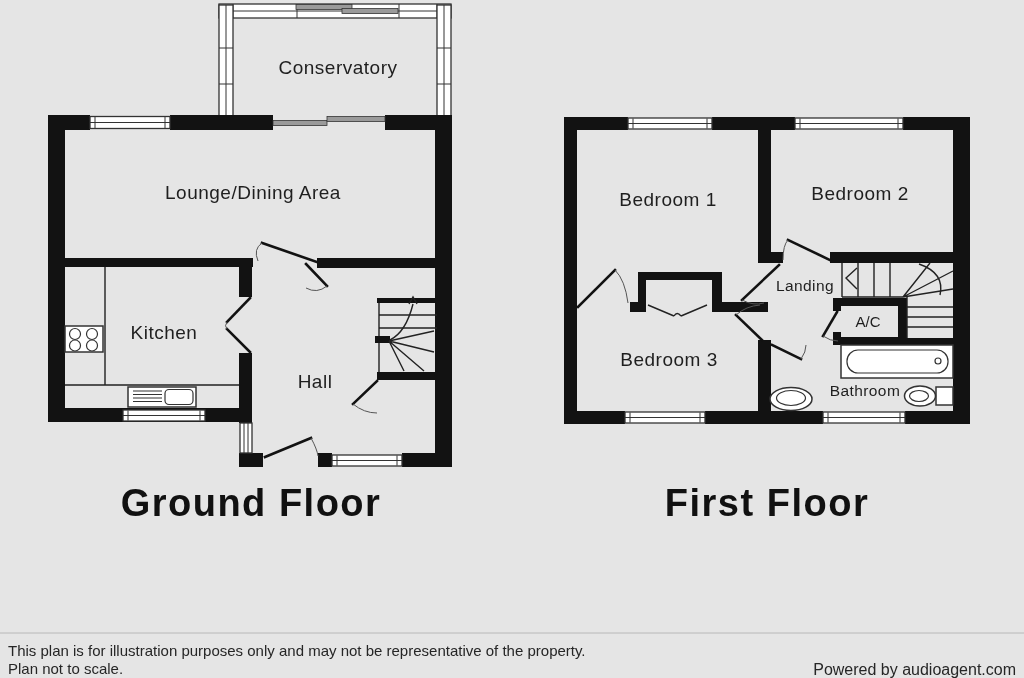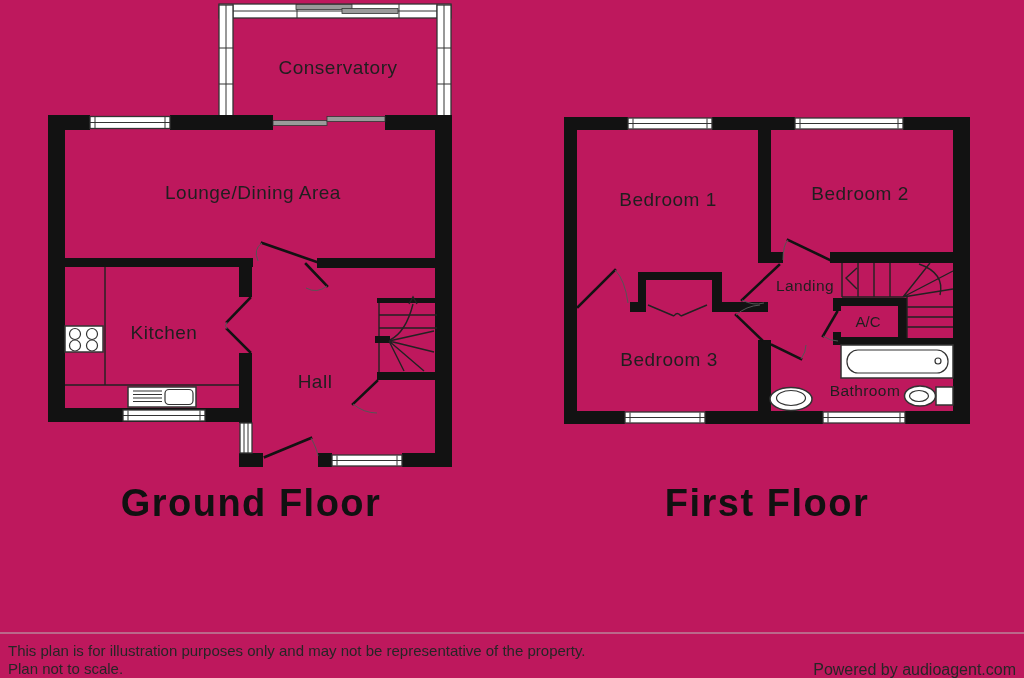--- a/index.html
+++ b/index.html
@@ -1,16 +1,16 @@
 <!DOCTYPE html>
 <html><head>
 <meta charset="utf-8">
 <style>
   html,body{margin:0;padding:0;background:#ffffff;}
-  .page{width:1024px;height:678px;position:relative;background:#be185d;overflow:hidden;}
+  .page{width:1024px;height:678px;position:relative;background:#e5e5e5;overflow:hidden;}
   svg{display:block;}
   .wall{fill:#121212;}
   .win{fill:#ffffff;stroke:#333333;stroke-width:1.3;}
   .winline{stroke:#333333;stroke-width:1;fill:none;}
   .slide{fill:#9a9a9a;stroke:#333333;stroke-width:0.8;}
   .thin{stroke:#222222;stroke-width:1.4;fill:none;}
   .leaf{stroke:#121212;stroke-width:2.6;fill:none;stroke-linecap:square;}
   .arc{stroke:#555555;stroke-width:1;fill:none;}
   .fix{fill:#ffffff;stroke:#333333;stroke-width:1.5;}
   .fixthin{fill:none;stroke:#333333;stroke-width:1.2;}

